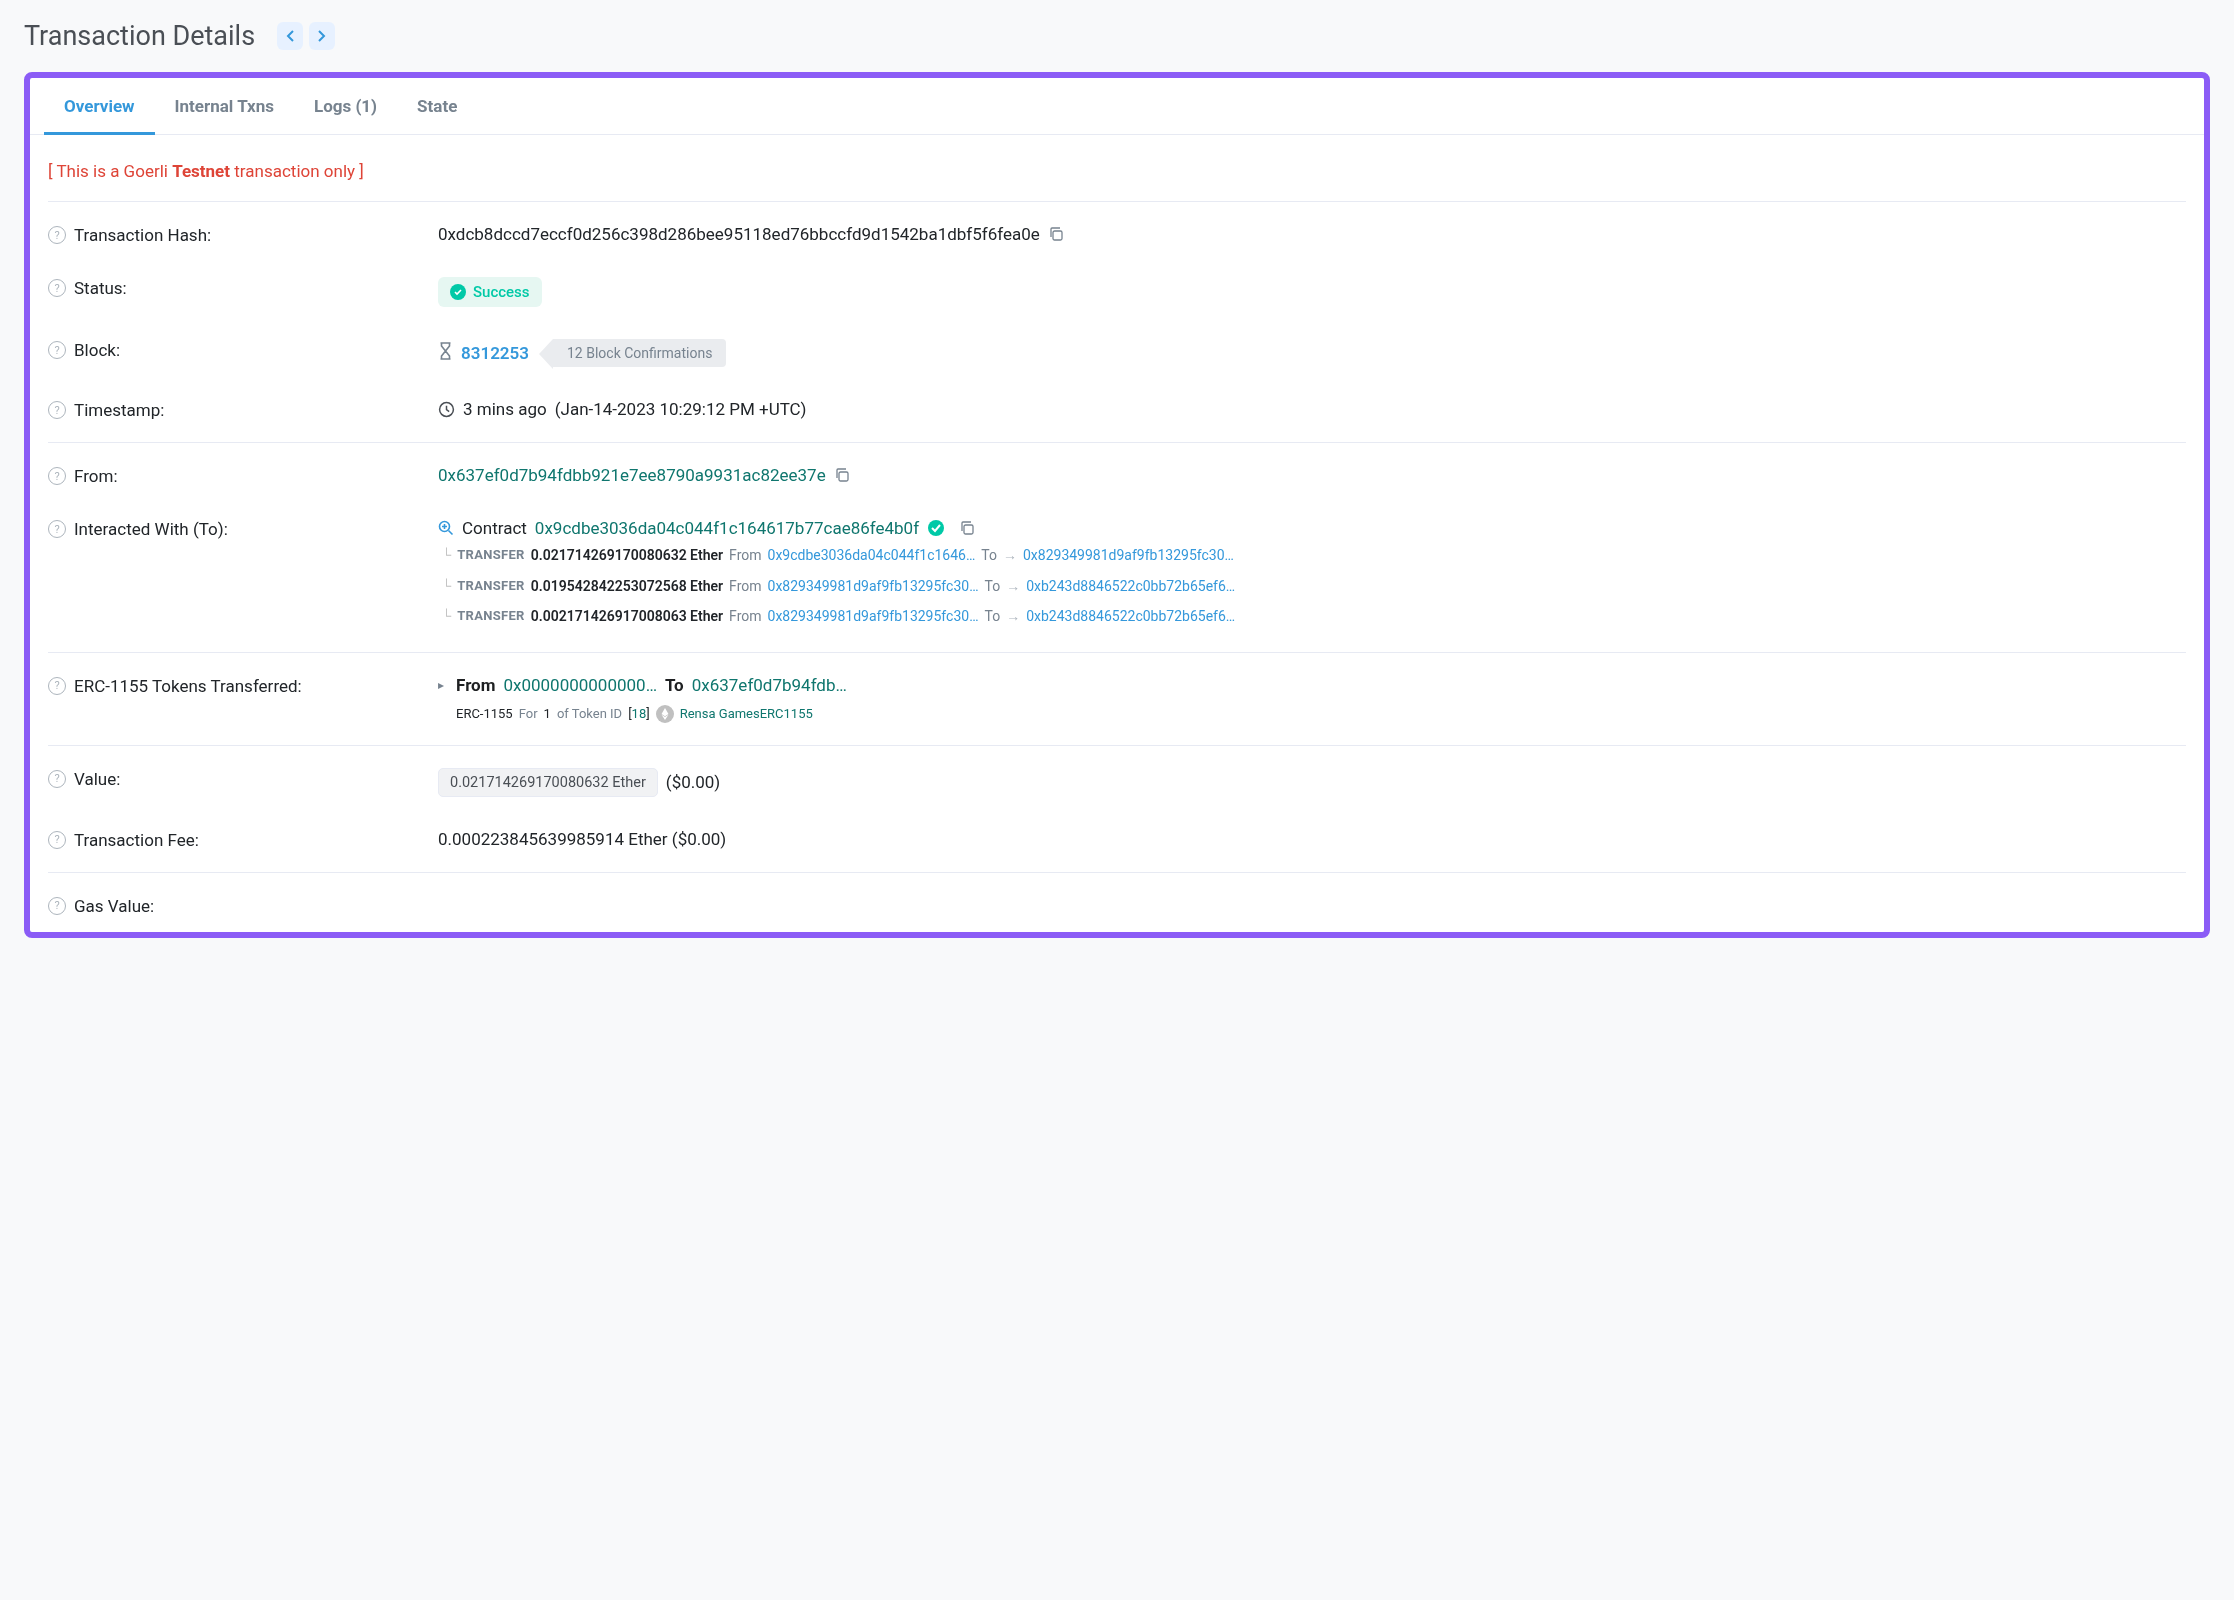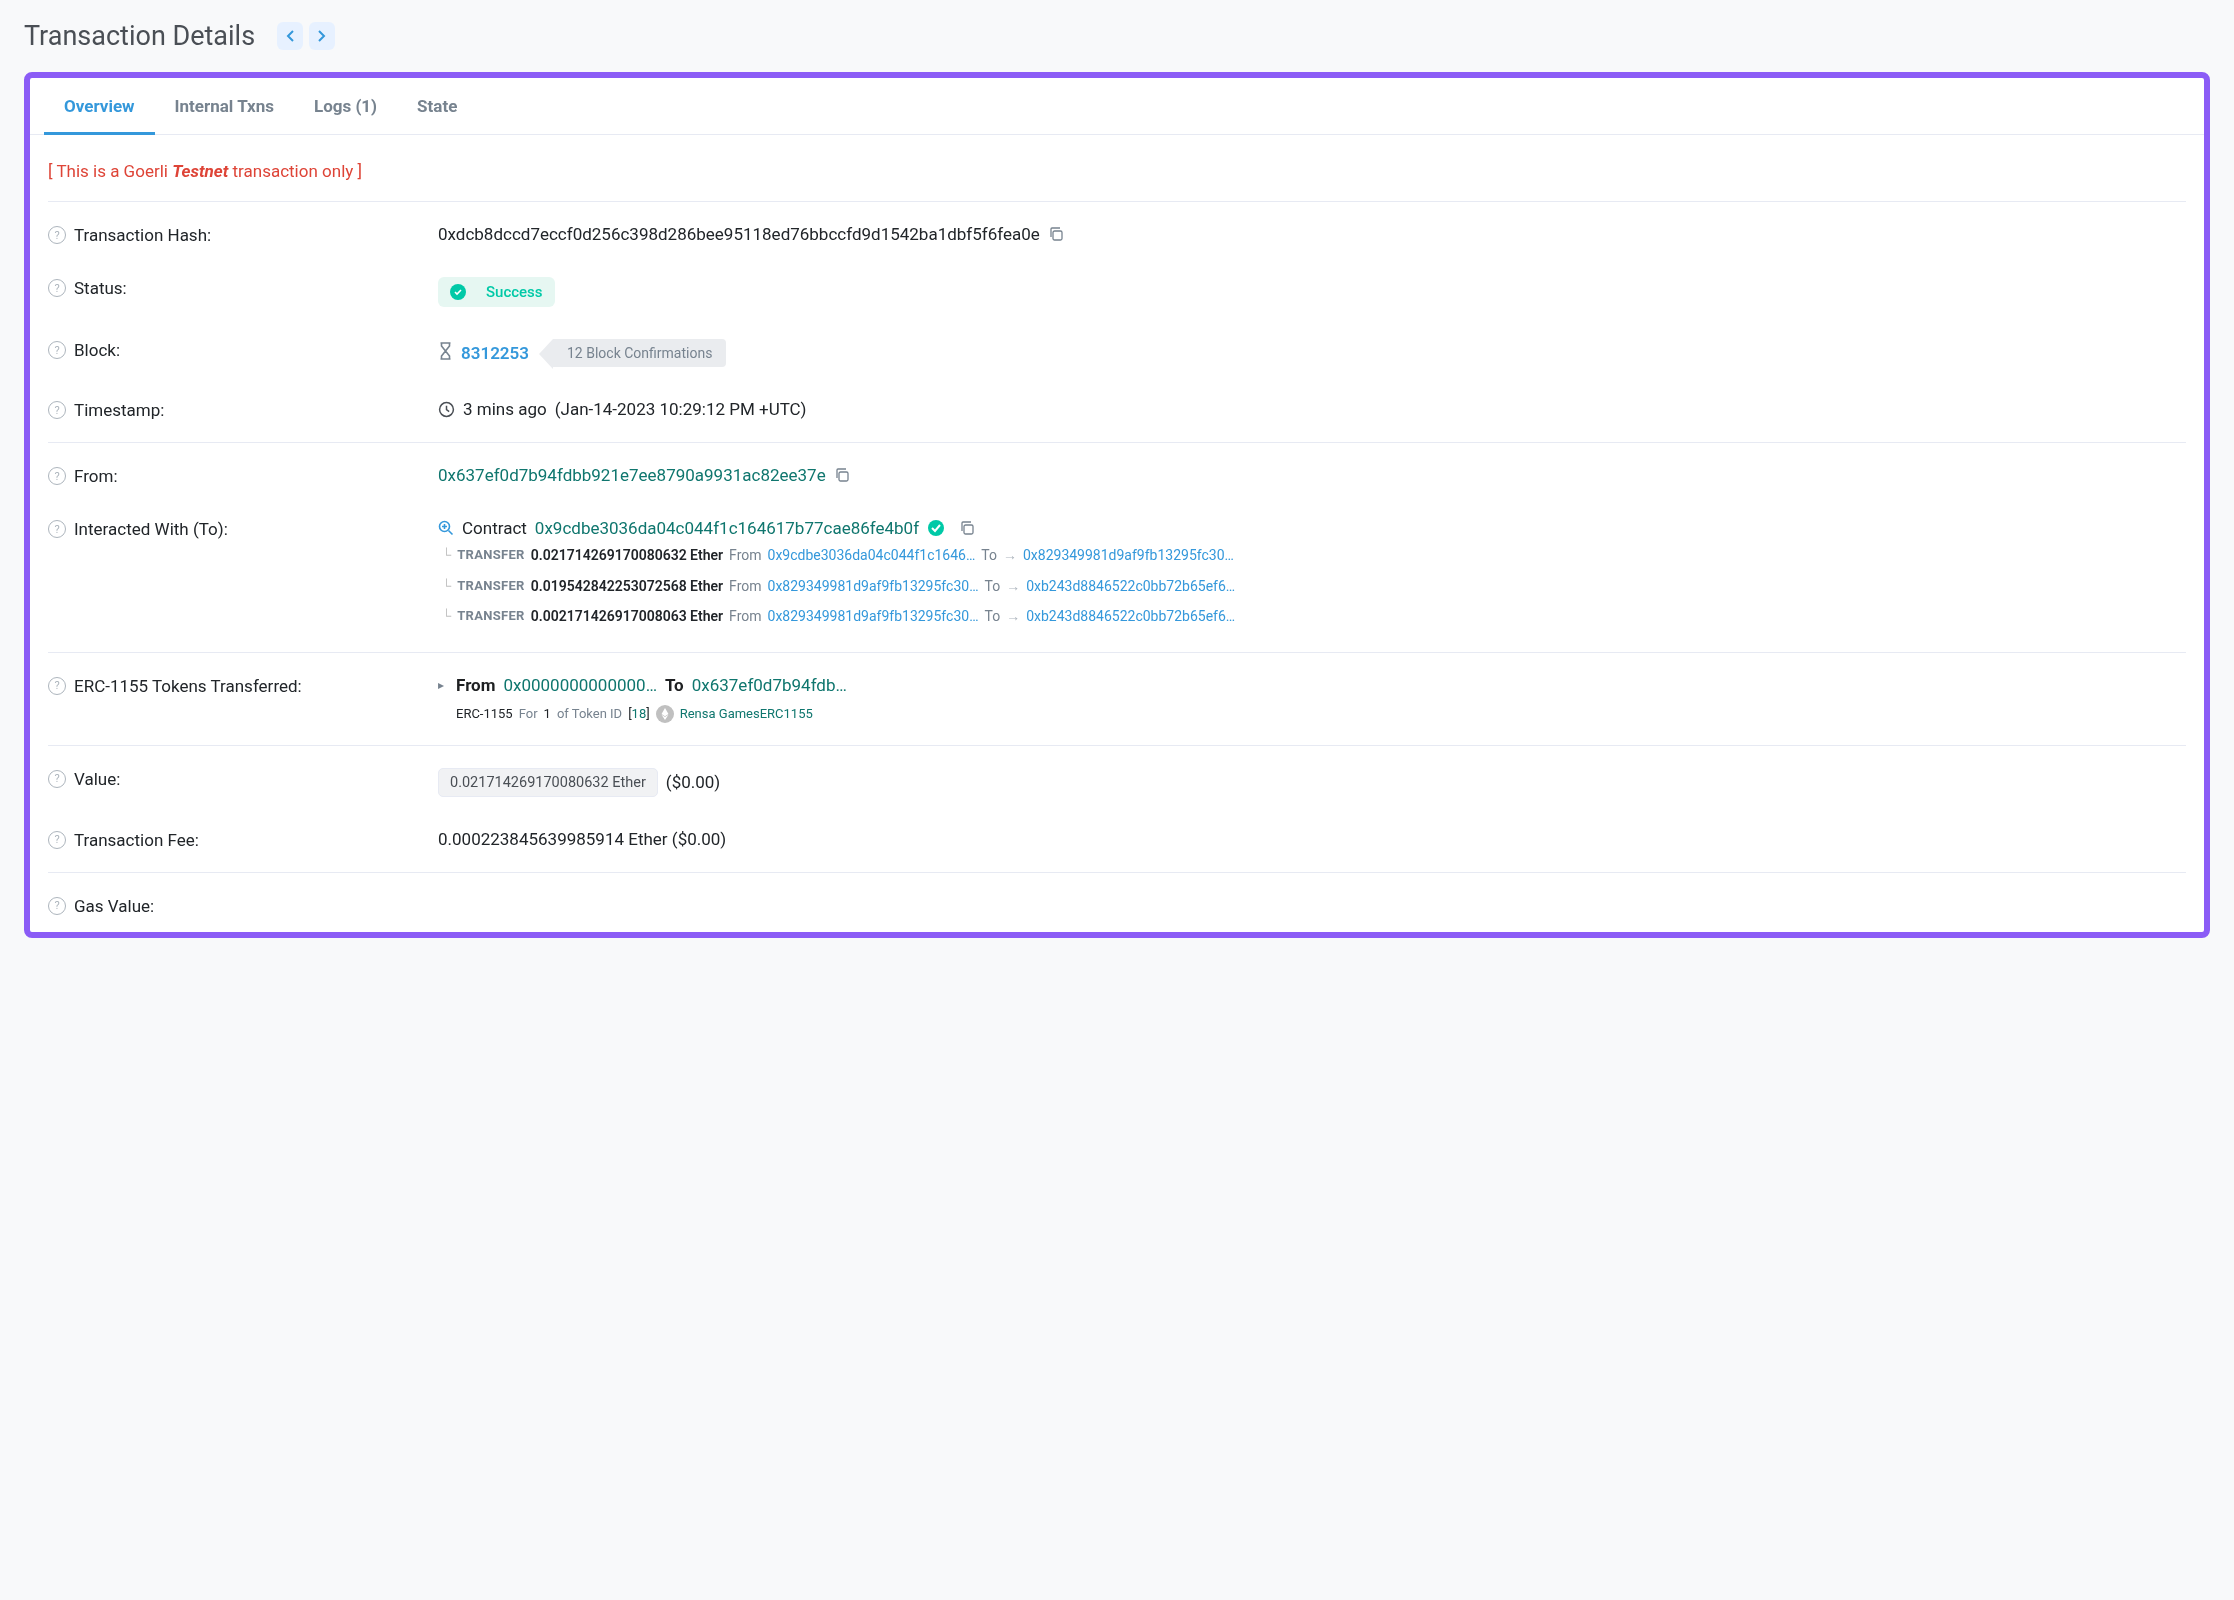--- a/index.html
+++ b/index.html
@@ -62,21 +62,21 @@
 }
 .tab.active {
   color: #3498db;
   border-bottom-color: #3498db;
 }
 .banner {
   padding: 26px 18px 14px;
   color: #de4437;
   font-size: 17px;
 }
-.banner b { font-weight: 700; font-style: italic; }
+.banner b { font-weight: 700; }
 .row {
   display: flex;
   padding: 16px 18px;
   align-items: flex-start;
 }
 .divider {
   height: 1px;
   background: #e7eaf3;
   margin: 6px 18px;
 }
@@ -119,21 +119,21 @@
 }
 .copy-icon {
   display: inline-flex;
   color: #77838f;
   cursor: pointer;
 }
 .copy-icon svg { width: 16px; height: 16px; }
 .status-badge {
   display: inline-flex;
   align-items: center;
-  gap: 20px;
+  gap: 7px;
   background: #e6f7f2;
   color: #00c9a7;
   padding: 6px 12px;
   border-radius: 6px;
   font-size: 15px;
   font-weight: 500;
 }
 .status-badge .check {
   width: 16px; height: 16px;
   background: #00c9a7;

